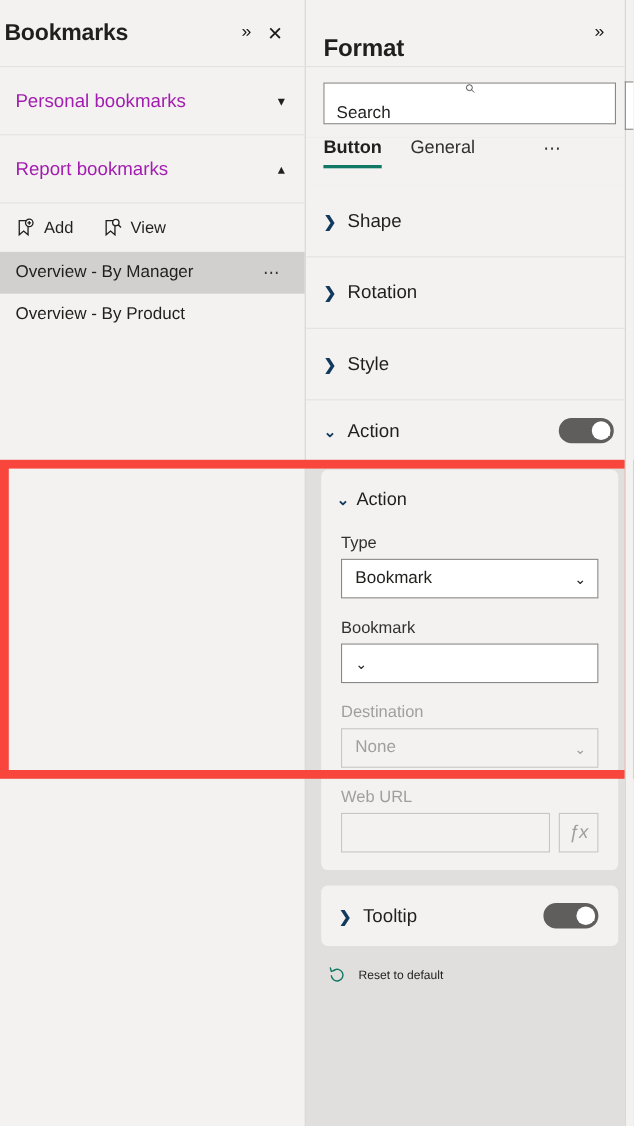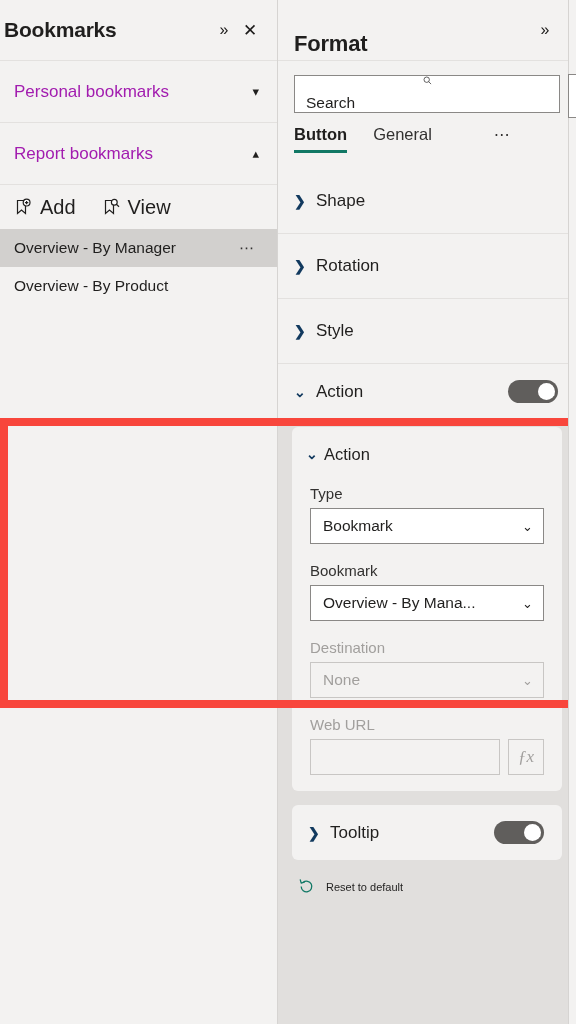--- a/index.html
+++ b/index.html
@@ -72,21 +72,21 @@
     display: flex;
     align-items: center;
     gap: 26px;
     padding: 0 14px;
   }
   .tool-btn {
     display: flex;
     align-items: center;
     gap: 7px;
     cursor: pointer;
-    font-size: 20px;
+    font-size: 15px;
     color: #201f1e;
   }
   .tool-btn svg { display: block; }
 
   .bm-list { padding: 0; }
   .bm-item {
     height: 38px;
     display: flex;
     align-items: center;
     padding: 0 14px 0 14px;
@@ -323,21 +323,21 @@
     flex: 1;
     height: 36px;
     background: #f3f2f1;
     border: 1px solid #c8c6c4;
   }
   .fx-btn {
     width: 36px; height: 36px;
     border: 1px solid #c8c6c4;
     background: #f3f2f1;
     display: flex; align-items: center; justify-content: center;
-    font-family: Liberation Serif, serif;
+    font-family: Liberation Sans, sans-serif;
     font-style: italic;
     font-size: 17px;
     color: #a19f9d;
     cursor: default;
   }
 
   .tooltip-card {
     background: #f3f2f1;
     border-radius: 6px;
     margin: 14px 14px 0 14px;
@@ -499,21 +499,20 @@
           <div class="field-label">Type</div>
           <div class="dropdown">
             <span class="dd-val">Bookmark</span>
             <span class="dd-caret">⌄</span>
           </div>
         </div>
 
         <div class="field">
           <div class="field-label">Bookmark</div>
           <div class="dropdown">
-            <span class="dd-val">Overview - By Mana...</span>
             <span class="dd-caret">⌄</span>
           </div>
         </div>
 
         <div class="field">
           <div class="field-label disabled">Destination</div>
           <div class="dropdown disabled">
             <span class="dd-val">None</span>
             <span class="dd-caret">⌄</span>
           </div>

